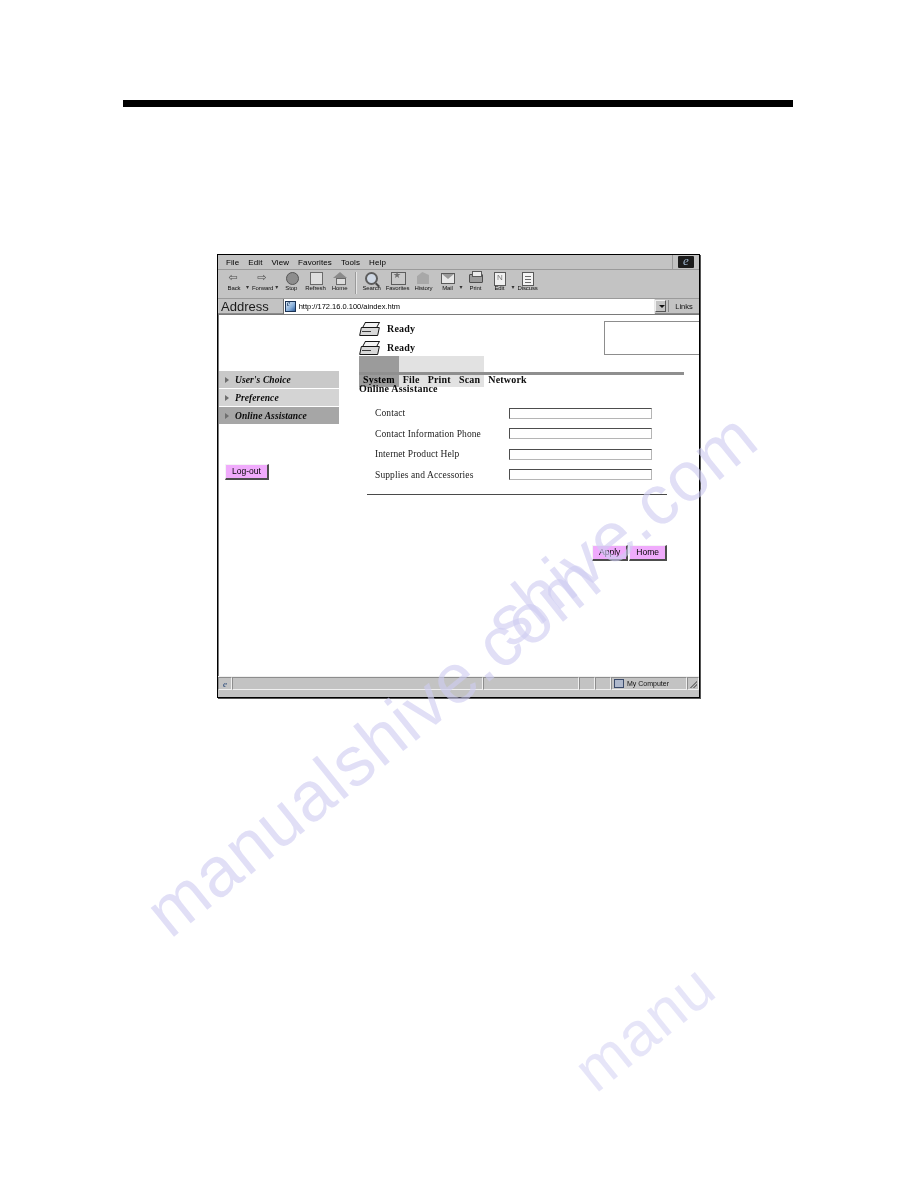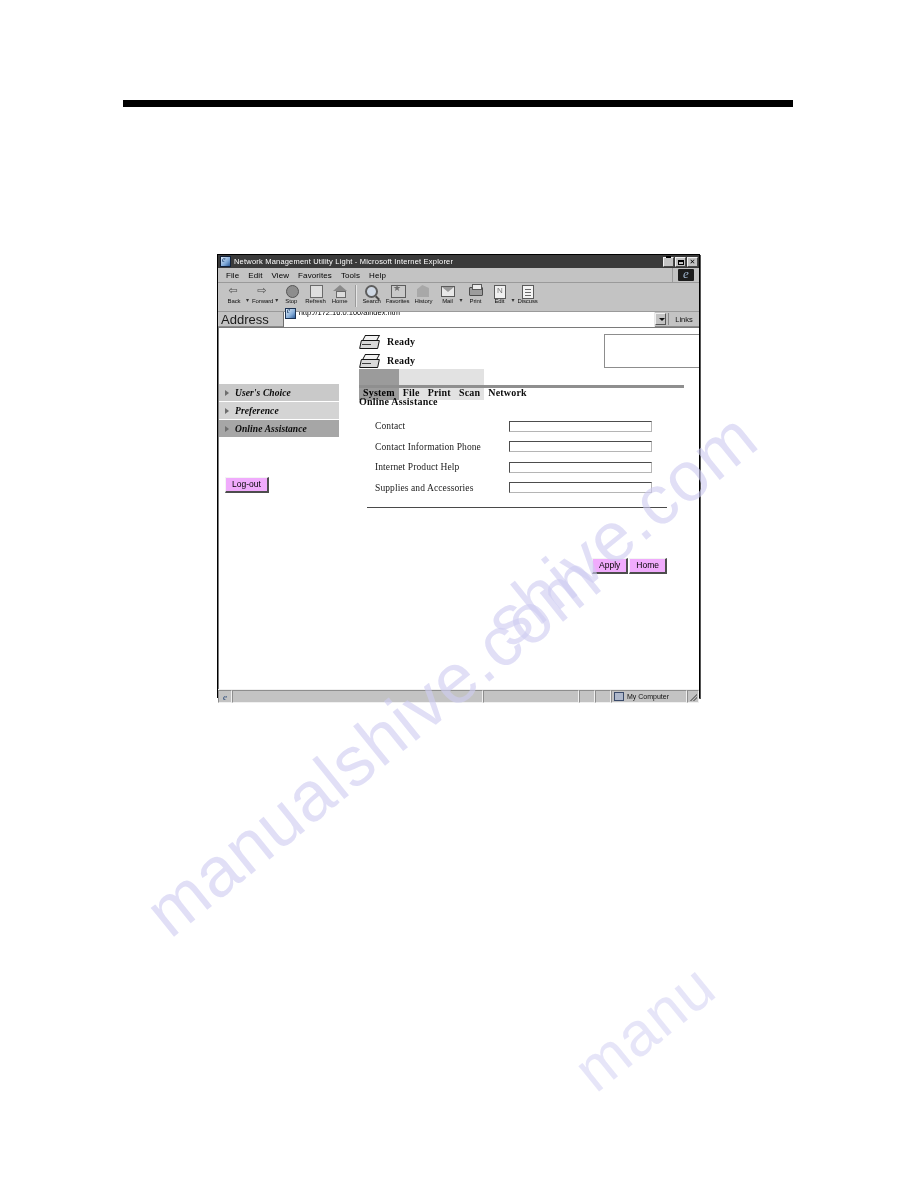--- a/index.html
+++ b/index.html
@@ -294,21 +294,21 @@
     height: 14px;
     padding: 0 0 0 3px;
     border-bottom: 1px solid #8a8a8a;
   }
   .addr-label {
     font-size: 13px; color: #1a1a1a;
     margin-right: 14px; white-space: nowrap;
   }
   .addr-field {
     flex: 1 1 auto;
-    display: flex; 
+    display: flex; align-items: center;
     height: 24px;
     background: #ffffff;
     border-top: 1px solid #6f6f6f;
     border-left: 1px solid #6f6f6f;
     border-right: 1px solid #e8e8e8;
     border-bottom: 1px solid #e8e8e8;
     padding-left: 1px;
     box-sizing: border-box;
   }
   .addr-ico {
@@ -583,35 +583,20 @@
 </style>
 </head>
 <body>
 
 <div id="page">
 
   <div class="top-rule"></div>
 
   <div id="browser">
 
-    <div class="titlebar">
-      <div class="title-ico"></div>
-      <div class="title-text">Network Management Utility Light - Microsoft Internet Explorer</div>
-      <div class="winbtns">
-        <div class="winbtn min">
-            <i></i>
-          </div>
-        <div class="winbtn max">
-            <i></i>
-          </div>
-        <div class="winbtn close">
-            <i>✕</i>
-          </div>
-      </div>
-    </div>
 
     <div class="menurow">
       <div class="menubar">
         <span>File</span>
         <span>Edit</span>
         <span>View</span>
         <span>Favorites</span>
         <span>Tools</span>
         <span>Help</span>
       </div>

